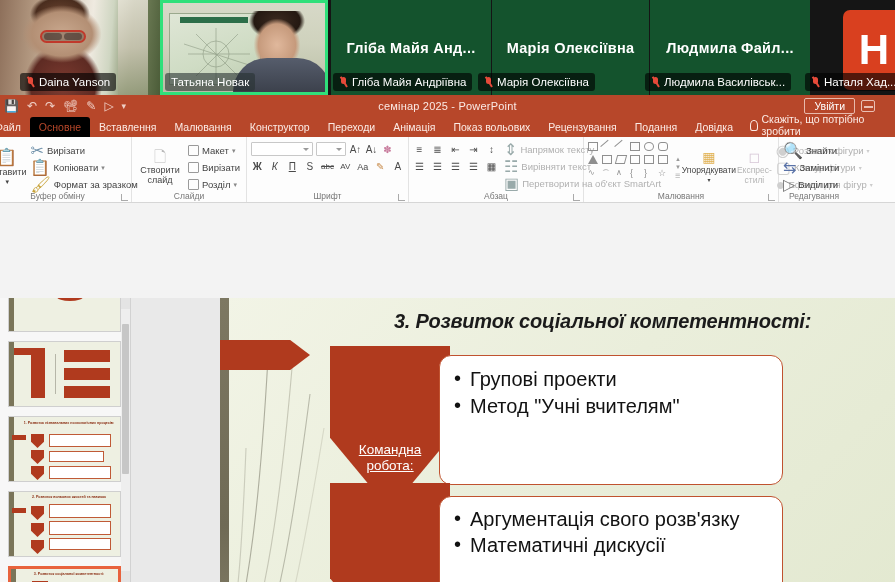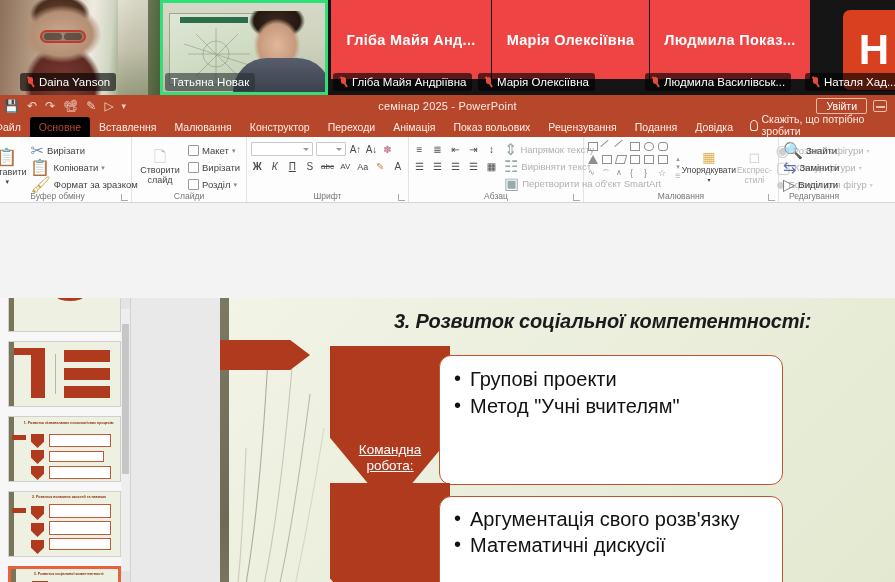--- a/index.html
+++ b/index.html
@@ -71,21 +71,21 @@
       radial-gradient(ellipse 48px 34px at 40px 82px, #5c6270 0%, #3f4450 70%, rgba(63,68,80,0) 88%);
   }
   .v2-shoulder {
     position:absolute; left:70px; bottom:0; width:98px; height:34px;
     background: linear-gradient(180deg,#565d6c 0%,#3c414c 100%);
     border-radius: 40px 40px 0 0;
   }
 
   
   .tile-name {
-    position:absolute; top:0; height:79px; background:#ef4444;
+    position:absolute; top:0; height:95px; background:#14532d;
     display:flex; align-items:center; justify-content:center;
   }
   .tile-name .nm {
     color:#fff; font-size:14.5px; font-weight:bold; letter-spacing:.3px;
     white-space:nowrap;
   }
 
   
   .tile-avatar {
     position:absolute; left:843px; top:10px; width:62px; height:80px;
@@ -120,21 +120,21 @@
   .ppt-titlebar {
     position:relative; height:22px; background:#b7472a;
     display:flex; align-items:center;
   }
   .qat { display:flex; align-items:center; gap:8px; padding-left:4px; }
   .qat span { color:#f3d8d0; font-size:12px; line-height:1; opacity:.95; }
   .ppt-title {
     position:absolute; left:0; right:0; text-align:center;
     color:#fbeae5; font-size:11px; letter-spacing:.2px;
   }
-  .titlebar-right { position:absolute; right:8px; display:flex; align-items:center; gap:6px; }
+  .titlebar-right { position:absolute; right:20px; display:flex; align-items:center; gap:6px; }
   .signin-btn {
     border:1px solid #e8b9ab; color:#fff; font-size:10.5px;
     padding:1px 9px; border-radius:2px; background:transparent;
   }
   .ribbon-box-icon {
     width:14px; height:12px; border:1px solid #eabfb3; border-radius:2px;
     position:relative;
   }
   .ribbon-box-icon::after{
     content:""; position:absolute; left:2px; top:5px; width:9px; height:1.5px; background:#eabfb3;
@@ -304,21 +304,21 @@
 
     <div class="tile-name" style="left:331px; width:160px;">
       <span class="nm">Гліба Майя Анд...</span>
     </div>
 
     <div class="tile-name" style="left:492px; width:157px;">
       <span class="nm">Марія Олексіївна</span>
     </div>
 
     <div class="tile-name" style="left:650px; width:160px;">
-      <span class="nm">Людмила  Показ...</span>
+      <span class="nm">Людмила  Файл...</span>
     </div>
 
     <div class="tile-avatar">
       <span class="letter">Н</span>
     </div>
 
     <div class="plate" style="left:20px;">
       <span class="mic-muted"></span>
       <span>Daina Yanson</span>
     </div>

